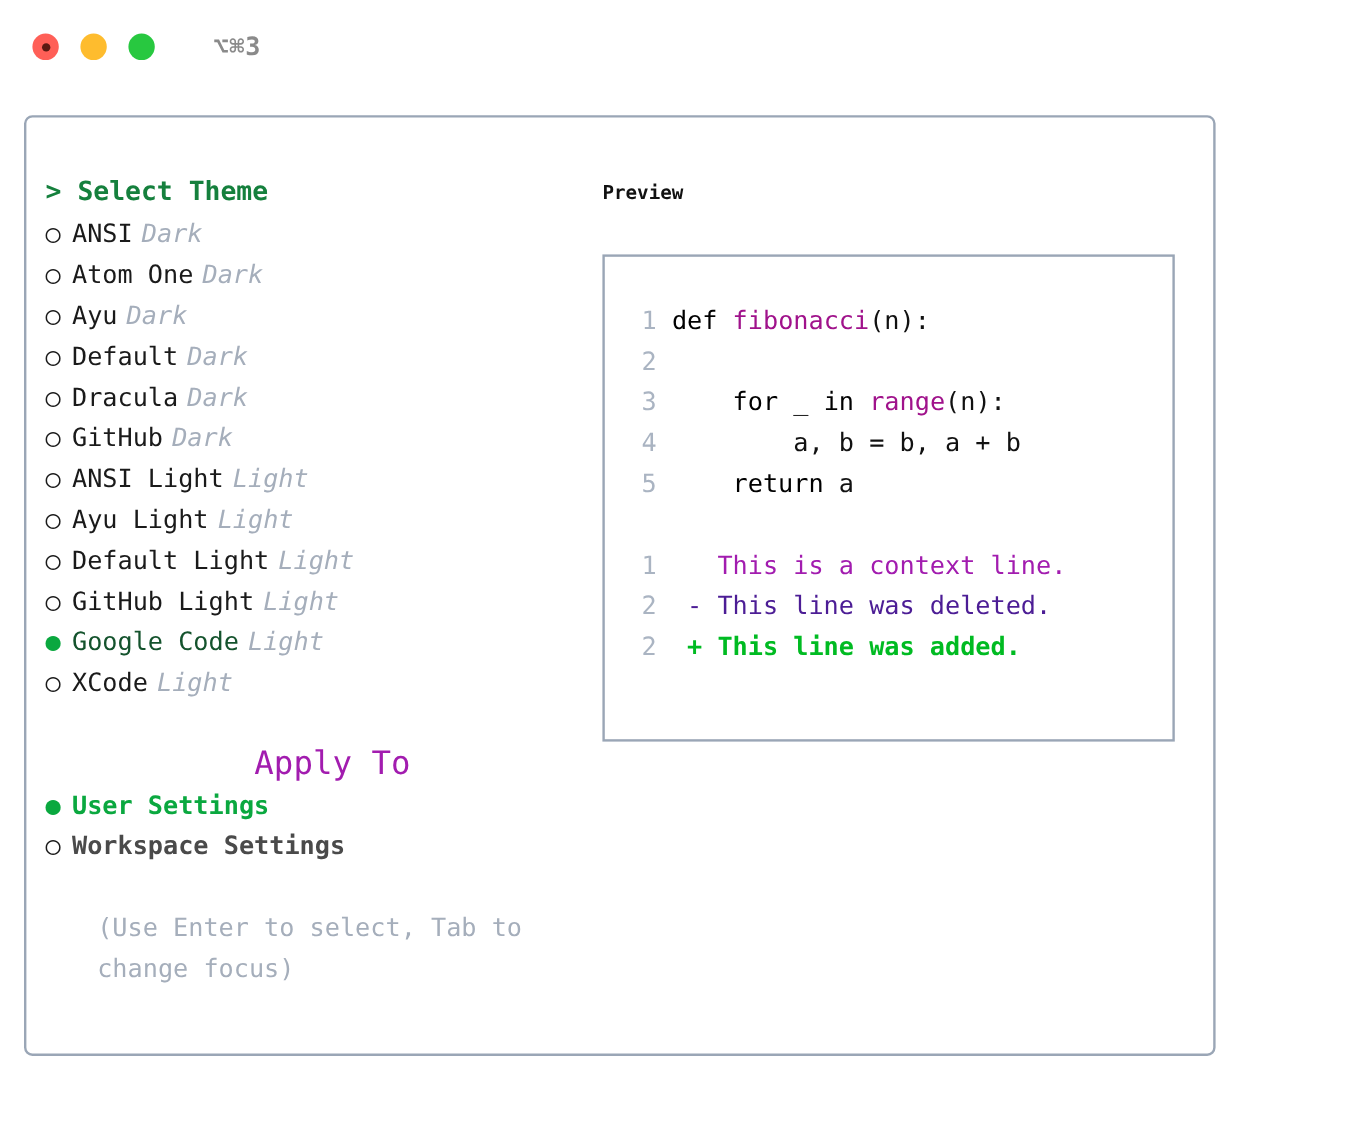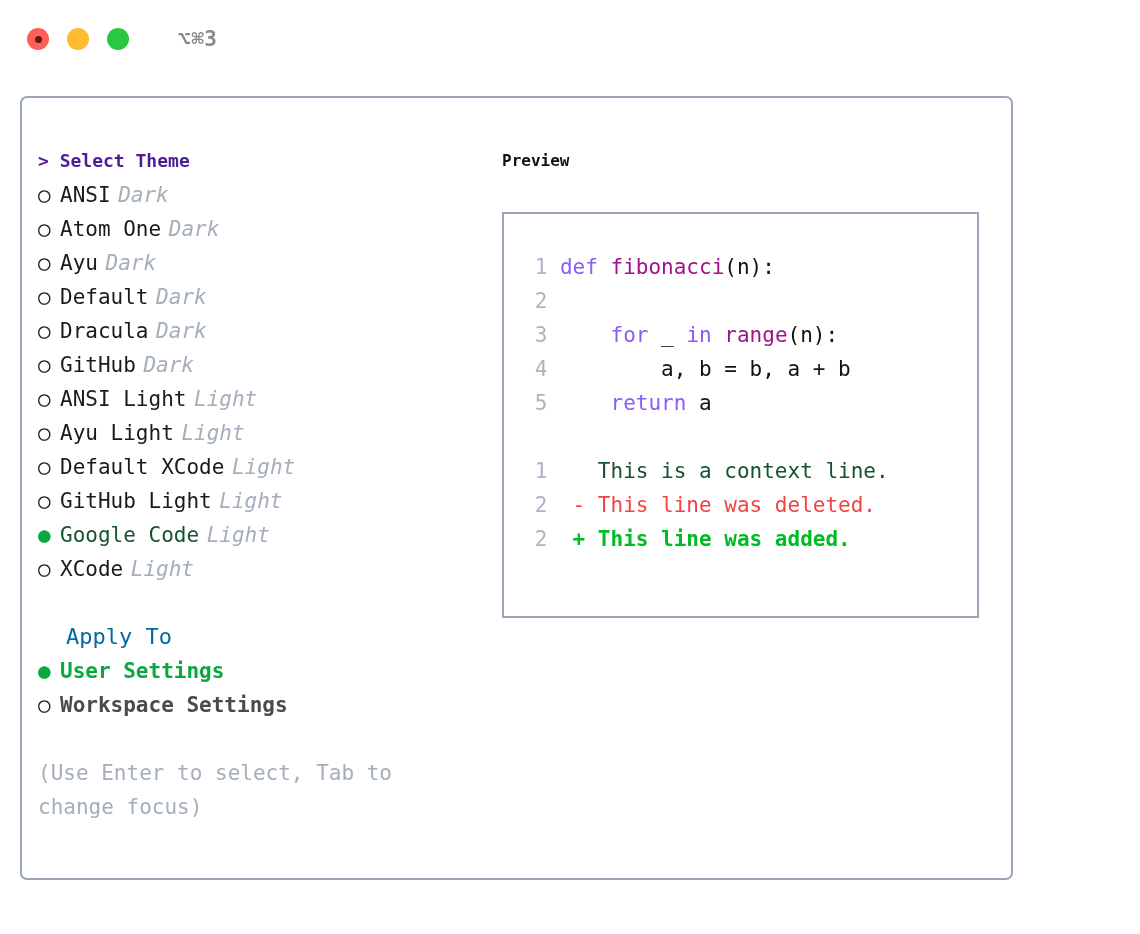--- a/index.html
+++ b/index.html
@@ -85,23 +85,23 @@
 
   
   .left-col {
     position: absolute;
     left: 16px;
     top: 46px;
     width: 450px;
   }
 
   .list-header {
-    font-size: 18px;
+    font-size: 22px;
     font-weight: bold;
-    color: #4c1d95;
+    color: #15803d;
     line-height: 34px;
     white-space: pre;
   }
 
   .theme-row {
     display: flex;
     align-items: baseline;
     font-size: 21px;
     line-height: 34px;
     color: #1a1a1a;
@@ -123,44 +123,46 @@
     color: #a5aebb;
     margin-left: 0.6ch;
     font-style: italic;
   }
 
   
   .apply-section {
     margin-top: 34px;
   }
   .apply-header {
-    font-size: 22px;
-    line-height: 34px;
-    color: #0369a1;
+    font-size: 27px;
+    line-height: 34px;
+    color: #a21caf;
     white-space: pre;
     padding-left: 28px;
+    text-align: center;
   }
   .apply-row {
     display: flex;
     align-items: baseline;
     font-size: 21px;
     line-height: 34px;
     color: #4a4a4a;
     white-space: pre;
   }
   .apply-row .opt-label { color: #4a4a4a; font-weight: bold; }
   .apply-row.selected .opt-label { color: #0aa83f; }
 
   .hint {
     margin-top: 34px;
     font-size: 21px;
     line-height: 34px;
     color: #a5aebb;
     width: 415px;
     white-space: normal;
+    margin-left: 43px;
   }
 
   
   .right-col {
     position: absolute;
     left: 480px;
     top: 46px;
     width: 490px;
   }
   .preview-title {
@@ -191,29 +193,29 @@
     display: inline-block;
     width: 2ch;
     flex: 0 0 2ch;
     text-align: right;
     color: #aab4c2;
     margin-right: 1ch;
   }
   .code-text { white-space: pre; }
 
   
-  .tk-kw   { color: #8b5cf6; }
+  .tk-kw   { color: #000000; }
   .tk-fn   { color: #a0128b; }
   .tk-num  { color: #0b7a75; }
   .tk-plain{ color: #111111; }
 
   
   .diff-gap { height: 34px; }
-  .diff-ctx { color: #14532d; }
-  .diff-del { color: #ef4444; }
+  .diff-ctx { color: #a21caf; }
+  .diff-del { color: #4c1d95; }
   .diff-add { color: #00bb22; font-weight: bold; }
 </style>
 </head>
 <body>
 
 <div class="app-shell">
 
   <div class="titlebar">
     <div class="traffic-lights">
       <span class="tl tl-red"></span>
@@ -232,21 +234,21 @@
 
         <div id="theme-list">
             <div class="theme-row"><span class="bullet hollow">○</span><span class="theme-name">ANSI</span><span class="theme-variant">Dark</span></div>
             <div class="theme-row"><span class="bullet hollow">○</span><span class="theme-name">Atom One</span><span class="theme-variant">Dark</span></div>
             <div class="theme-row"><span class="bullet hollow">○</span><span class="theme-name">Ayu</span><span class="theme-variant">Dark</span></div>
             <div class="theme-row"><span class="bullet hollow">○</span><span class="theme-name">Default</span><span class="theme-variant">Dark</span></div>
             <div class="theme-row"><span class="bullet hollow">○</span><span class="theme-name">Dracula</span><span class="theme-variant">Dark</span></div>
             <div class="theme-row"><span class="bullet hollow">○</span><span class="theme-name">GitHub</span><span class="theme-variant">Dark</span></div>
             <div class="theme-row"><span class="bullet hollow">○</span><span class="theme-name">ANSI Light</span><span class="theme-variant">Light</span></div>
             <div class="theme-row"><span class="bullet hollow">○</span><span class="theme-name">Ayu Light</span><span class="theme-variant">Light</span></div>
-            <div class="theme-row"><span class="bullet hollow">○</span><span class="theme-name">Default XCode</span><span class="theme-variant">Light</span></div>
+            <div class="theme-row"><span class="bullet hollow">○</span><span class="theme-name">Default Light</span><span class="theme-variant">Light</span></div>
             <div class="theme-row"><span class="bullet hollow">○</span><span class="theme-name">GitHub Light</span><span class="theme-variant">Light</span></div>
             <div class="theme-row selected"><span class="bullet filled">●</span><span class="theme-name">Google Code</span><span class="theme-variant">Light</span></div>
             <div class="theme-row"><span class="bullet hollow">○</span><span class="theme-name">XCode</span><span class="theme-variant">Light</span></div>
           </div>
 
         <div class="apply-section">
           <div class="apply-header">Apply To</div>
           <div id="apply-options">
               <div class="apply-row selected"><span class="bullet filled">●</span><span class="opt-label">User Settings</span></div>
               <div class="apply-row"><span class="bullet hollow">○</span><span class="opt-label">Workspace Settings</span></div>

